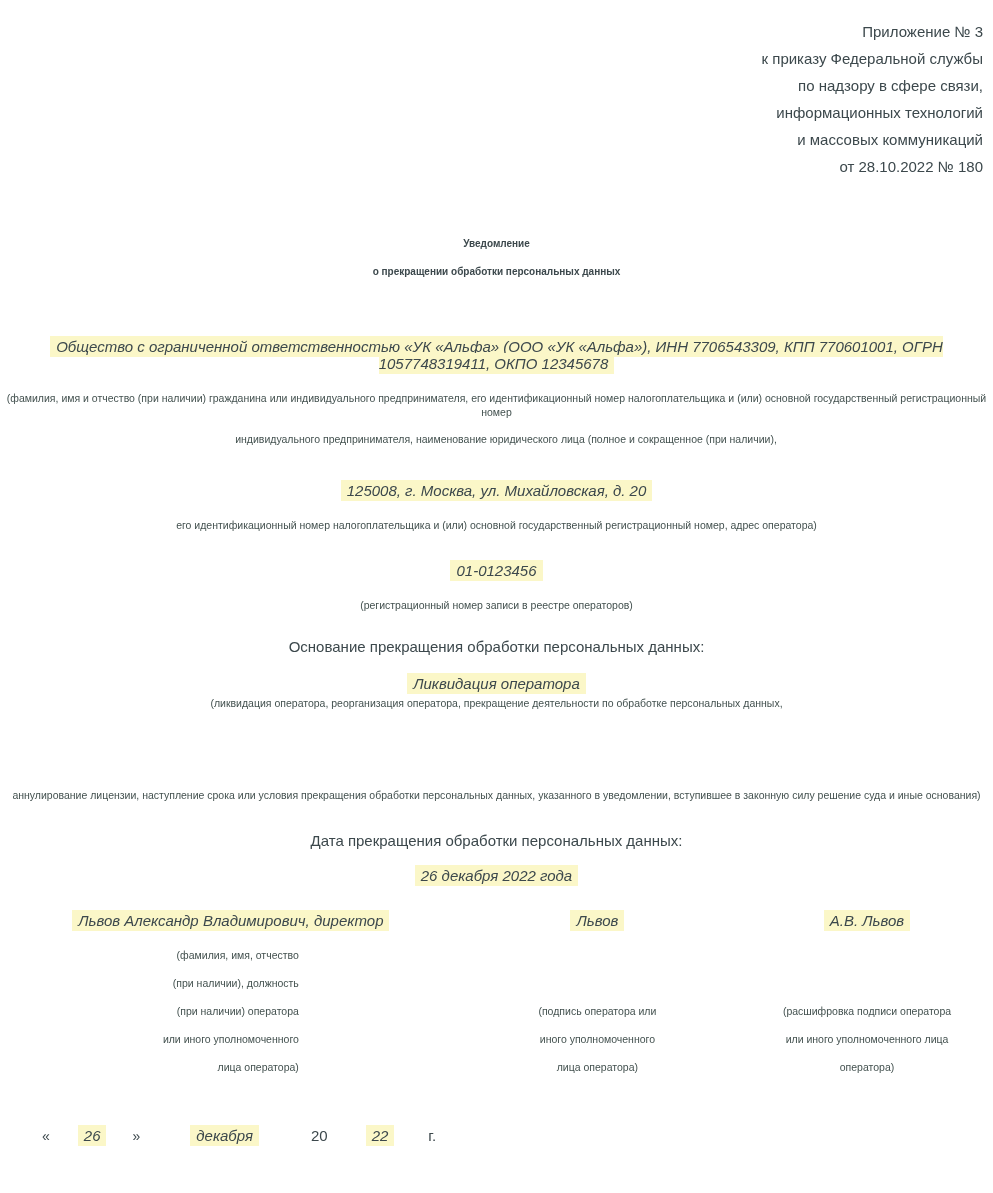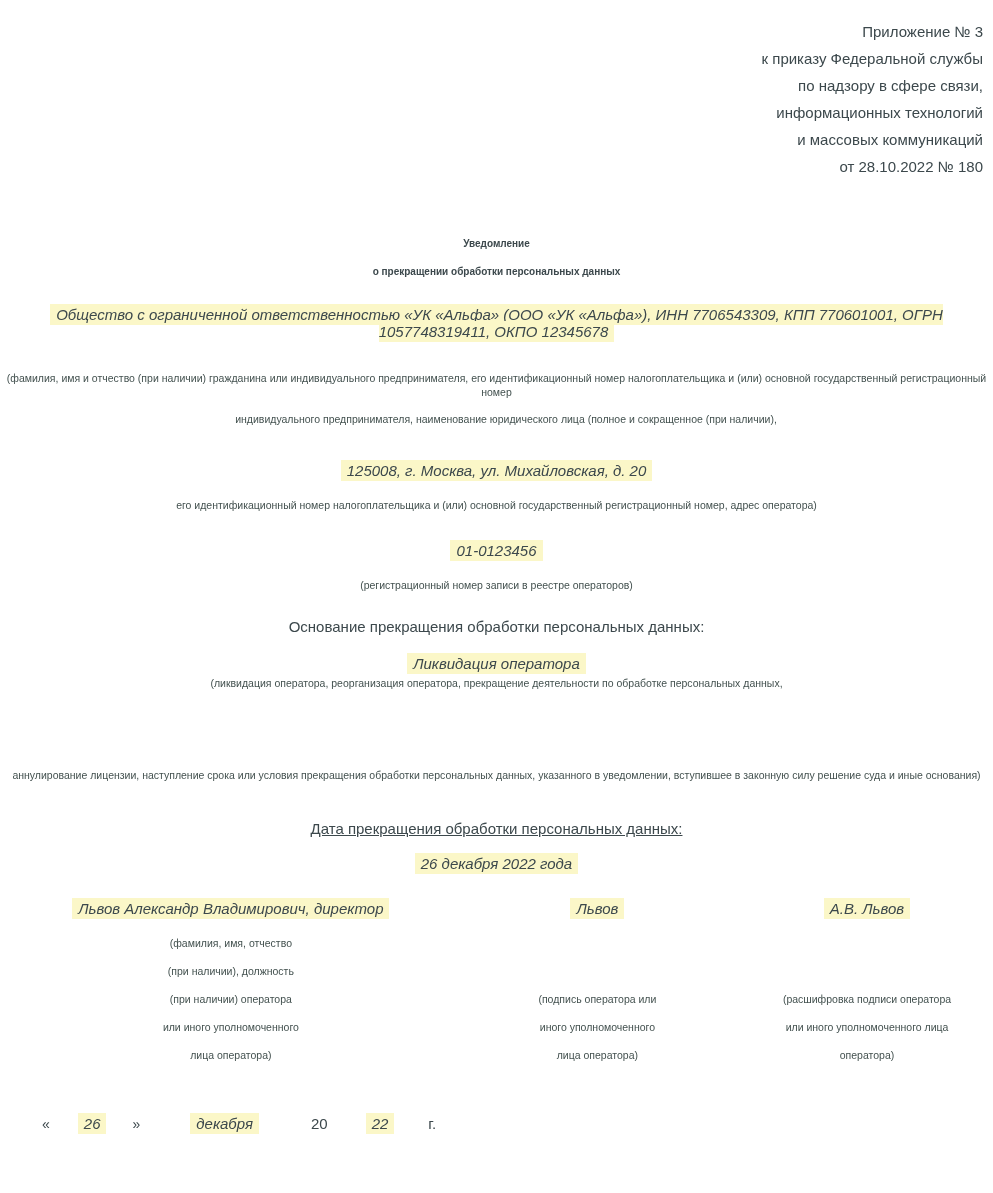--- a/index.html
+++ b/index.html
@@ -21,52 +21,52 @@
   .title-block {
     margin-top: 50px; text-align: center;
     font-size: 10px; font-weight: bold; line-height: 28px;
   }
   .hl {
     background: #fbf7c8;
     font-style: italic;
     padding: 2px 6px;
   }
   .field-line { text-align: center; font-size: 15px; }
-  .company-line { margin-top: 20px; }
+  .company-line { margin-top: 52px; }
   .caption {
     text-align: center;
     font-size: 10.5px;
     color: #43514f;
     line-height: 14px;
   }
-  .cap-company-1 { margin-top: 31px; }
+  .cap-company-1 { margin-top: 19px; }
   .cap-company-2 { margin-top: 13px; margin-left: 19px; }
   .address-line { margin-top: 36px; }
   .cap-address { margin-top: 19px; }
   .regnum-line { margin-top: 30px; }
   .cap-regnum { margin-top: 19px; }
   .label-line { margin-top: 26px; text-align: center; font-size: 15px; }
   .reason-line { margin-top: 20px; }
   .cap-reason-1 { margin-top: 4px; }
   .cap-reason-2 { margin-top: 78px; }
-  .label-date { margin-top: 38px; text-decoration: underline; }
+  .label-date { margin-top: 30px; }
   .date-value-line { margin-top: 18px; }
 
   .sig-row {
     margin-top: 28px;
     display: flex;
     width: 100%;
   }
   .sig-col { display: flex; flex-direction: column; align-items: center; margin-left: 8px; }
   .sig-col-name { width: 46%; }
   .sig-col-sign { width: 28%; }
   .sig-col-transcript { width: 26%; }
   .sig-value { font-size: 15px; }
   .sig-caption { font-size: 10.5px; color: #43514f; line-height: 28px; text-align: center; }
-  .sig-caption-name { margin-top: 12px; }
+  .sig-caption-name { margin-top: 12px; text-align: right; }
   .sig-caption-low { margin-top: 68px; }
 
   .date-row {
     margin-top: 44px;
     padding-left: 42px;
     font-size: 15px;
     display: flex;
     align-items: baseline;
   }
   .date-row .q { font-size: 14px; }

